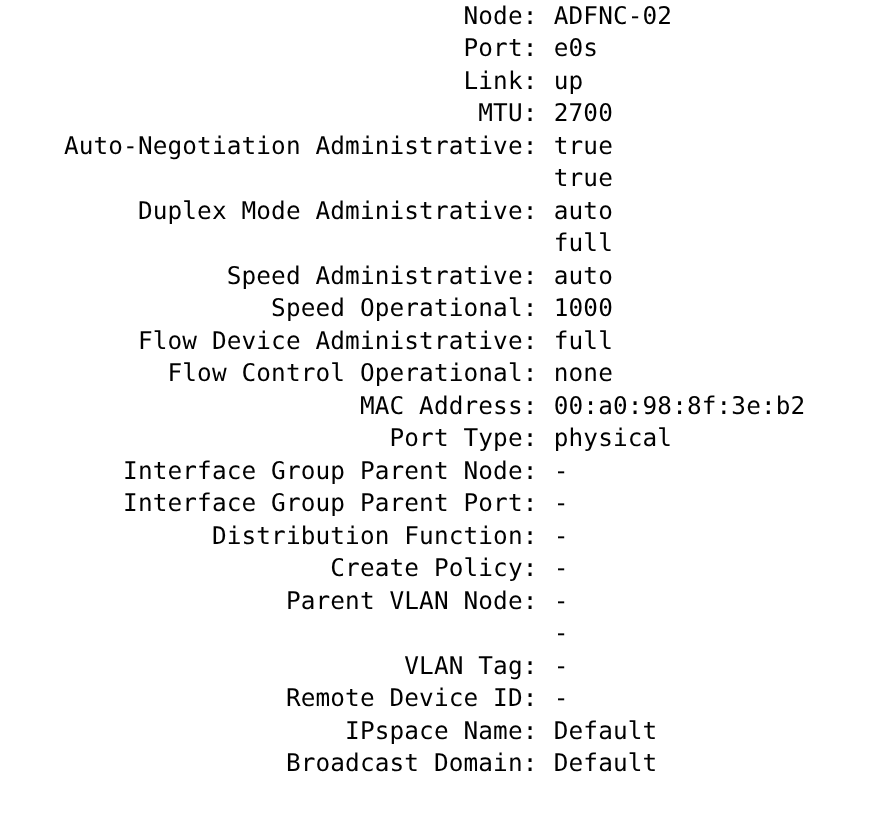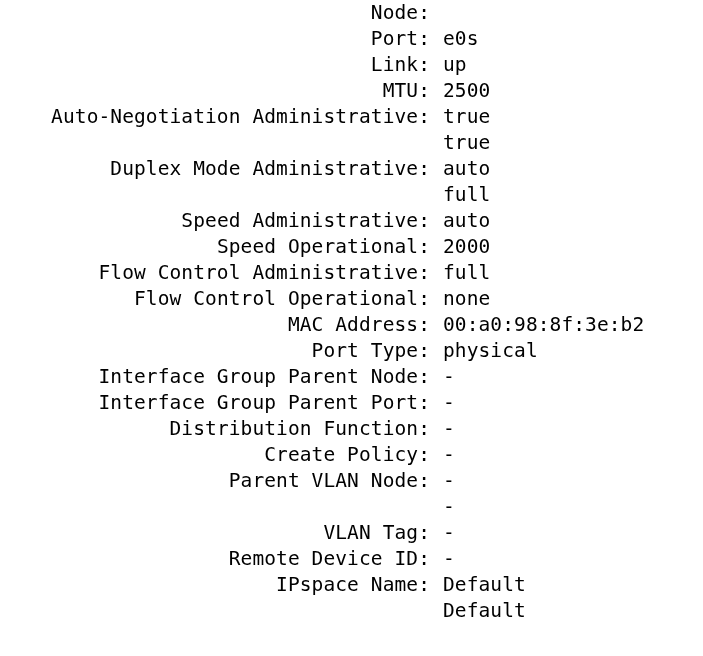--- a/index.html
+++ b/index.html
@@ -47,32 +47,33 @@
       letter-spacing: 0.1px;
     }
   </style>
 </head>
 <body>
 
 <div class="terminal">
   <div class="rows">
     <div class="row">
       <span class="label">Node:</span>
+      <span class="value">ADFNC-02</span>
     </div>
     <div class="row">
       <span class="label">Port:</span>
       <span class="value">e0s</span>
     </div>
     <div class="row">
       <span class="label">Link:</span>
       <span class="value">up</span>
     </div>
     <div class="row">
       <span class="label">MTU:</span>
-      <span class="value">2500</span>
+      <span class="value">2700</span>
     </div>
     <div class="row">
       <span class="label">Auto-Negotiation Administrative:</span>
       <span class="value">true</span>
     </div>
     <div class="row">
       <span class="value">true</span>
     </div>
     <div class="row">
       <span class="label">Duplex Mode Administrative:</span>
@@ -80,24 +81,24 @@
     </div>
     <div class="row">
       <span class="value">full</span>
     </div>
     <div class="row">
       <span class="label">Speed Administrative:</span>
       <span class="value">auto</span>
     </div>
     <div class="row">
       <span class="label">Speed Operational:</span>
-      <span class="value">2000</span>
+      <span class="value">1000</span>
     </div>
     <div class="row">
-      <span class="label">Flow Control Administrative:</span>
+      <span class="label">Flow Device Administrative:</span>
       <span class="value">full</span>
     </div>
     <div class="row">
       <span class="label">Flow Control Operational:</span>
       <span class="value">none</span>
     </div>
     <div class="row">
       <span class="label">MAC Address:</span>
       <span class="value">00:a0:98:8f:3e:b2</span>
     </div>
@@ -134,16 +135,17 @@
     </div>
     <div class="row">
       <span class="label">Remote Device ID:</span>
       <span class="value">-</span>
     </div>
     <div class="row">
       <span class="label">IPspace Name:</span>
       <span class="value">Default</span>
     </div>
     <div class="row">
+      <span class="label">Broadcast Domain:</span>
       <span class="value">Default</span>
     </div>
   </div>
 </div>
 
 </body></html>

